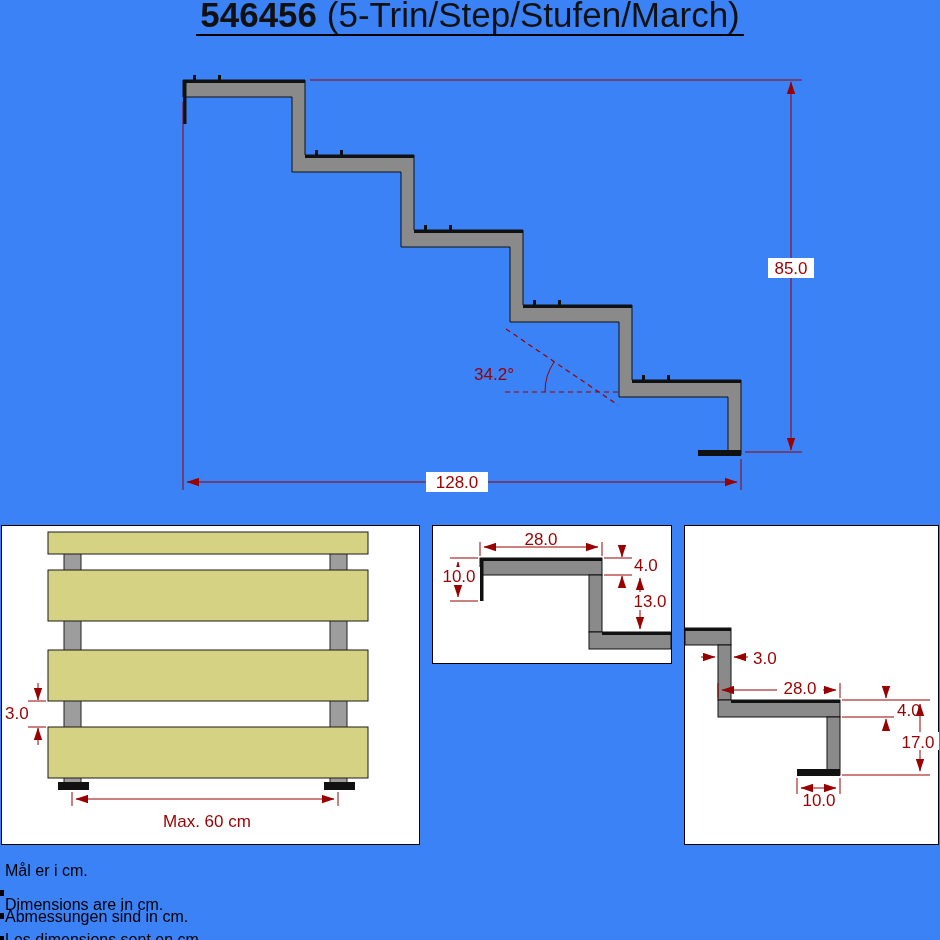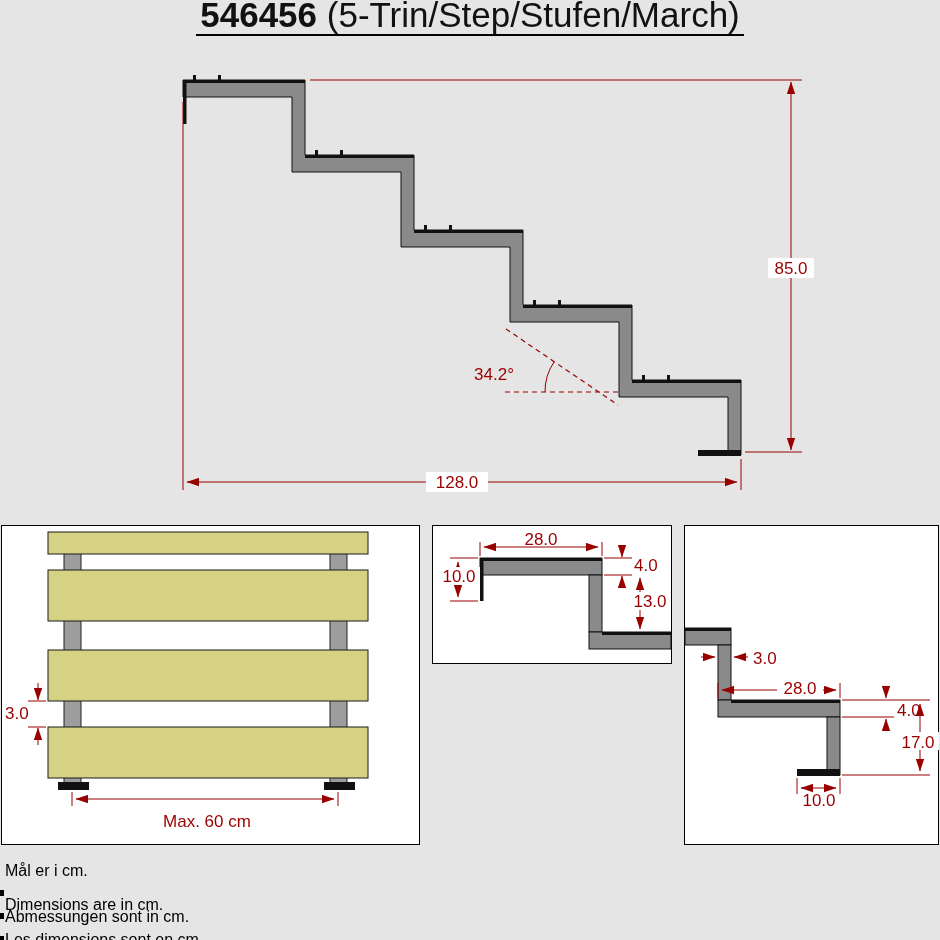--- a/index.html
+++ b/index.html
@@ -2,21 +2,21 @@
 <html style="--dimension: #990000; --steel: #8a8a8a; --wood: #d5d284; --post: #9d9d9d;"><head>
 <meta charset="utf-8">
 <style>
   :root{
     --dimension:#990000;
     --steel:#8a8a8a;
     --wood:#d5d284;
     --post:#9d9d9d;
   }
   html,body{margin:0;padding:0;background:#fff;}
-  .page{position:relative;width:940px;height:940px;background:#e5e5e5;overflow:hidden;
+  .page{position:relative;width:940px;height:940px;background:#3b82f6;overflow:hidden;
         font-family:"Liberation Sans",sans-serif;}
   .title{position:absolute;top:-3px;left:0;right:0;text-align:center;font-size:35px;
          line-height:36px;color:#111;}
   .title-inner{display:inline-block;border-bottom:2px solid #000;padding:0 4px 1px 4px;}
   .title .num{font-weight:bold;}
   svg.drawing{position:absolute;left:0;top:0;}
   svg{font-family:"Liberation Sans",sans-serif;}
   .dim-line{stroke:var(--dimension);stroke-width:1;fill:none;}
   .dim-dash{stroke:var(--dimension);stroke-width:1.2;fill:none;stroke-dasharray:5 4;}
   .dim-text{fill:var(--dimension);font-size:17px;}
@@ -179,17 +179,17 @@
         <line class="dim-line" x1="801" y1="788" x2="836" y2="788" marker-start="url(#arr)" marker-end="url(#arr)"></line>
         <text class="dim-text" x="819" y="806" text-anchor="middle">10.0</text>
       </g>
     </g>
   </svg>
 
   <div class="note" style="top:862px">Mål er i cm.</div>
   <div class="note-marker" style="top:890px"></div>
   <div class="note" style="top:896px">Dimensions are in cm.</div>
   <div class="note-marker" style="top:913px"></div>
-  <div class="note" style="top:908px">Abmessungen sont in cm.</div>
+  <div class="note" style="top:908px">Abmessungen sind in cm.</div>
   <div class="note-marker" style="top:936px"></div>
   <div class="note" style="top:931px">Les dimensions sont en cm.</div>
 
 </div>
 
 </body></html>

